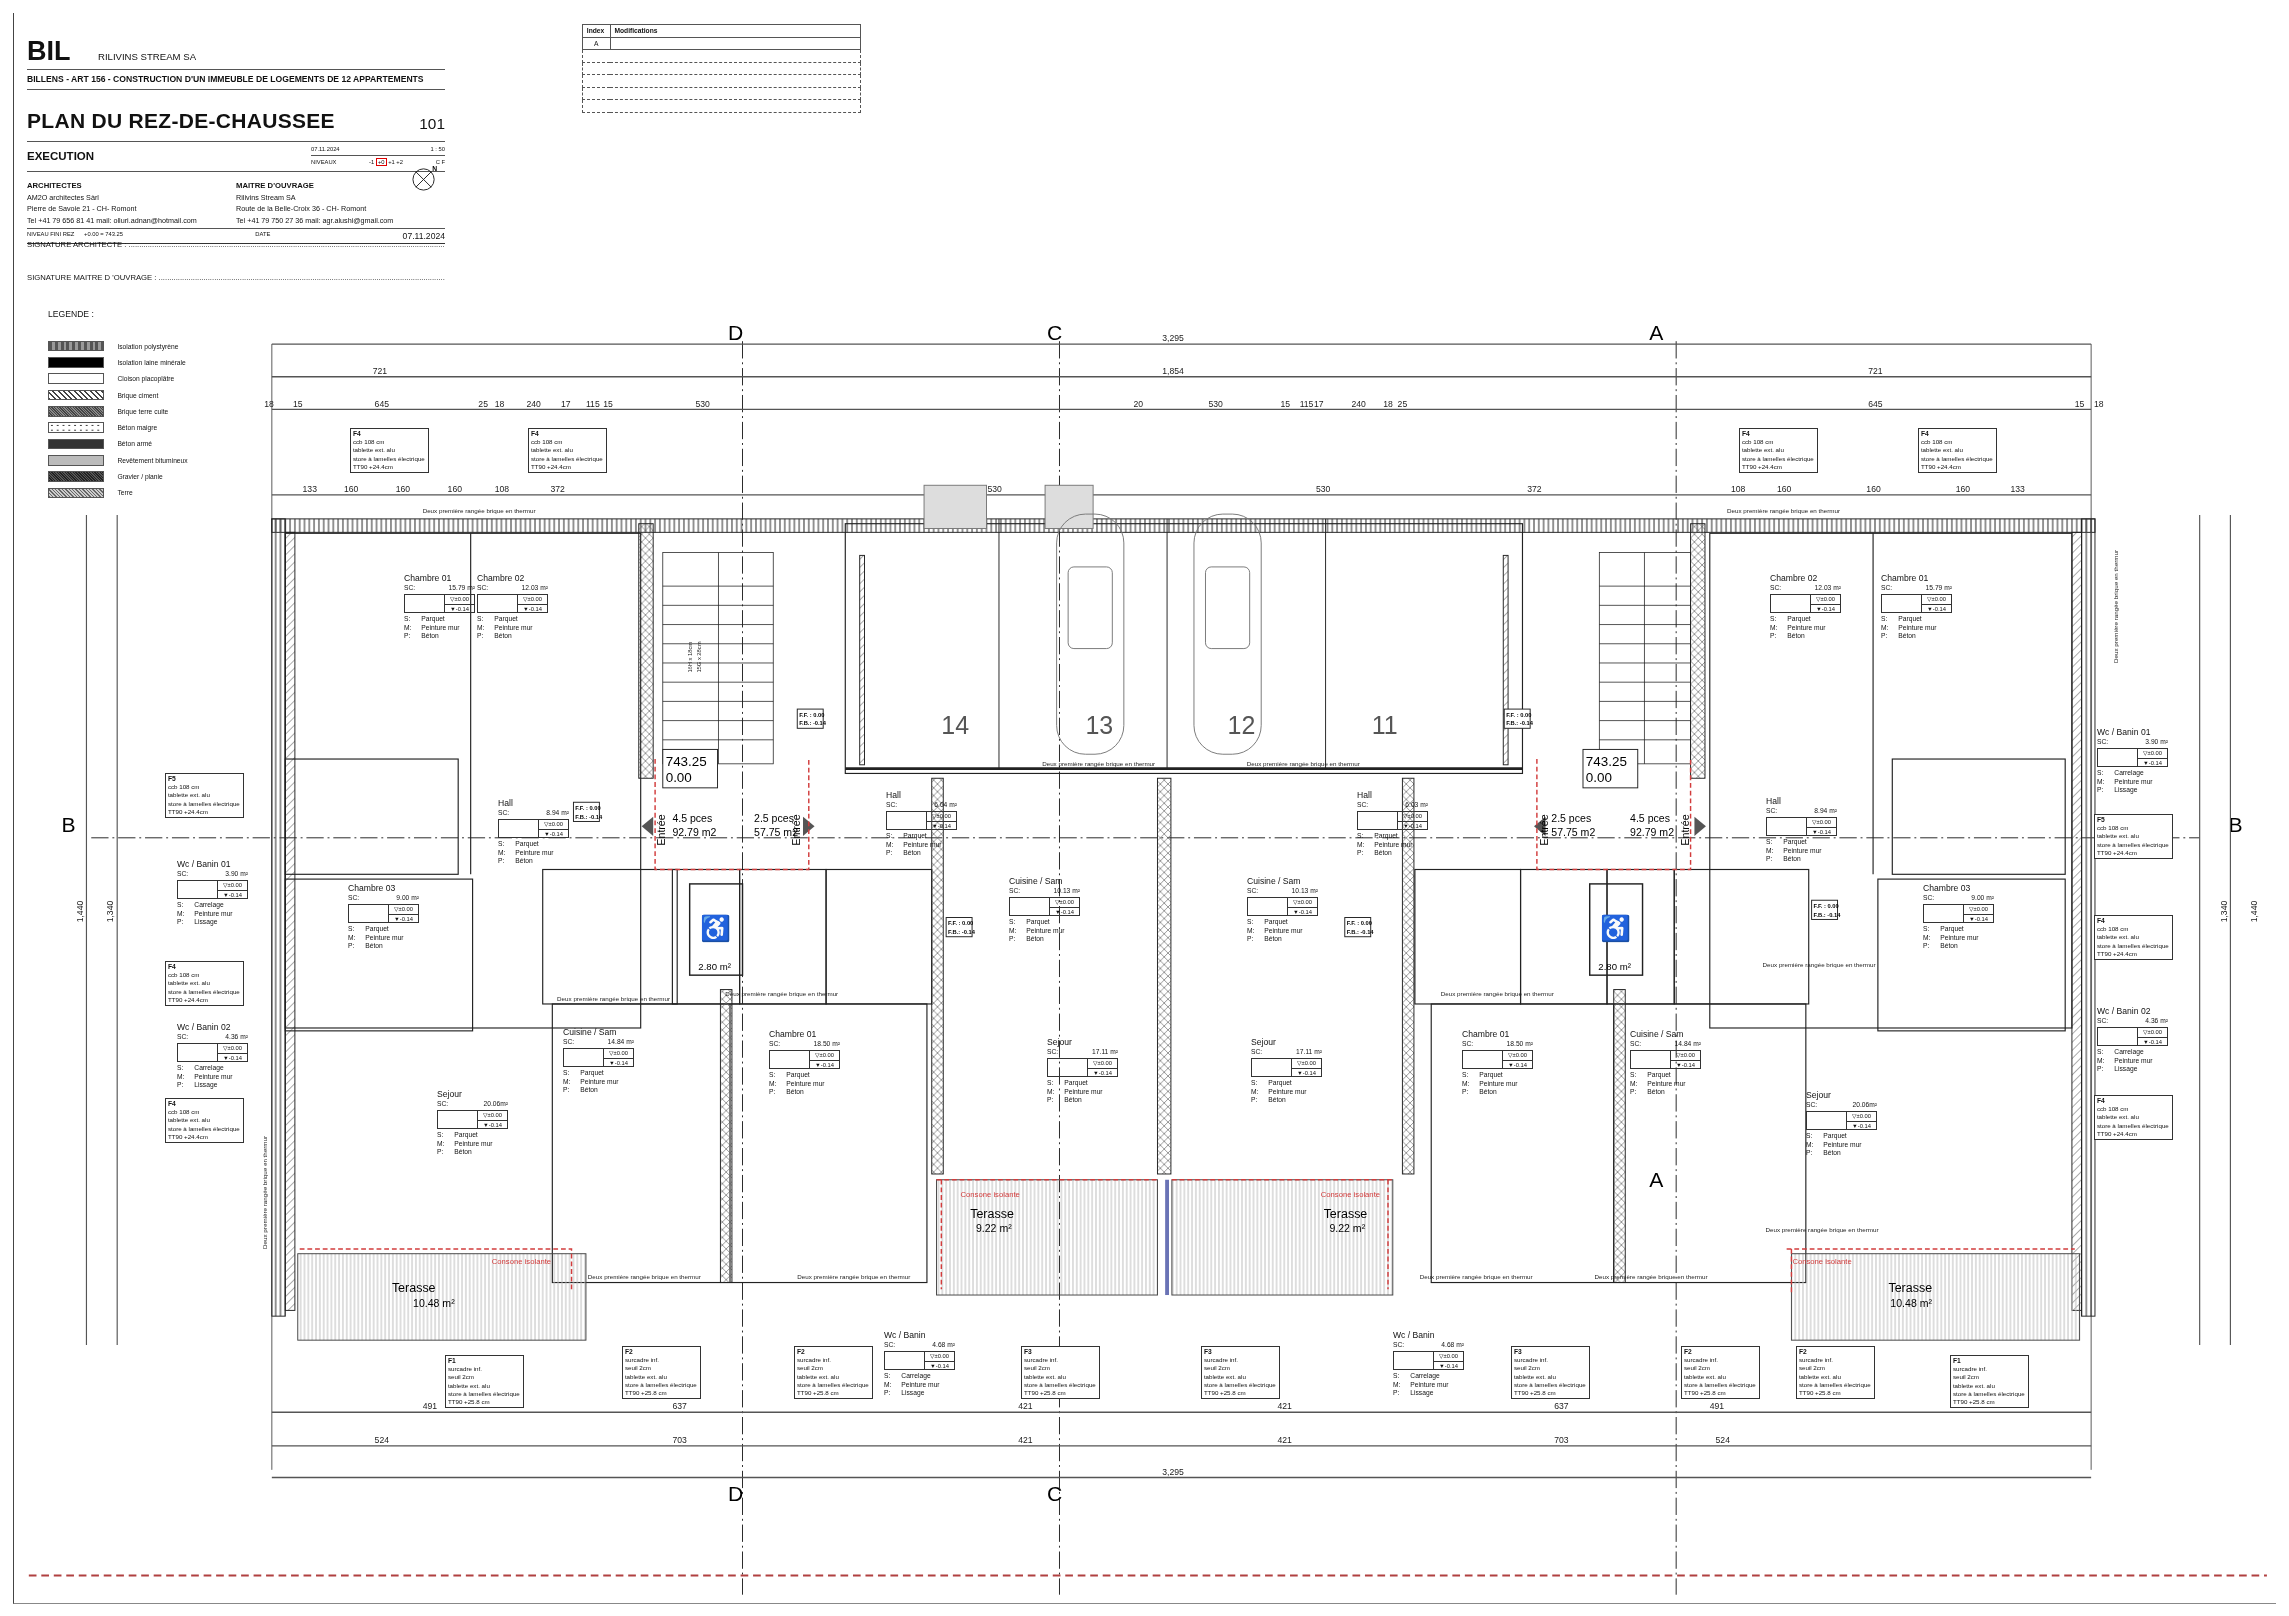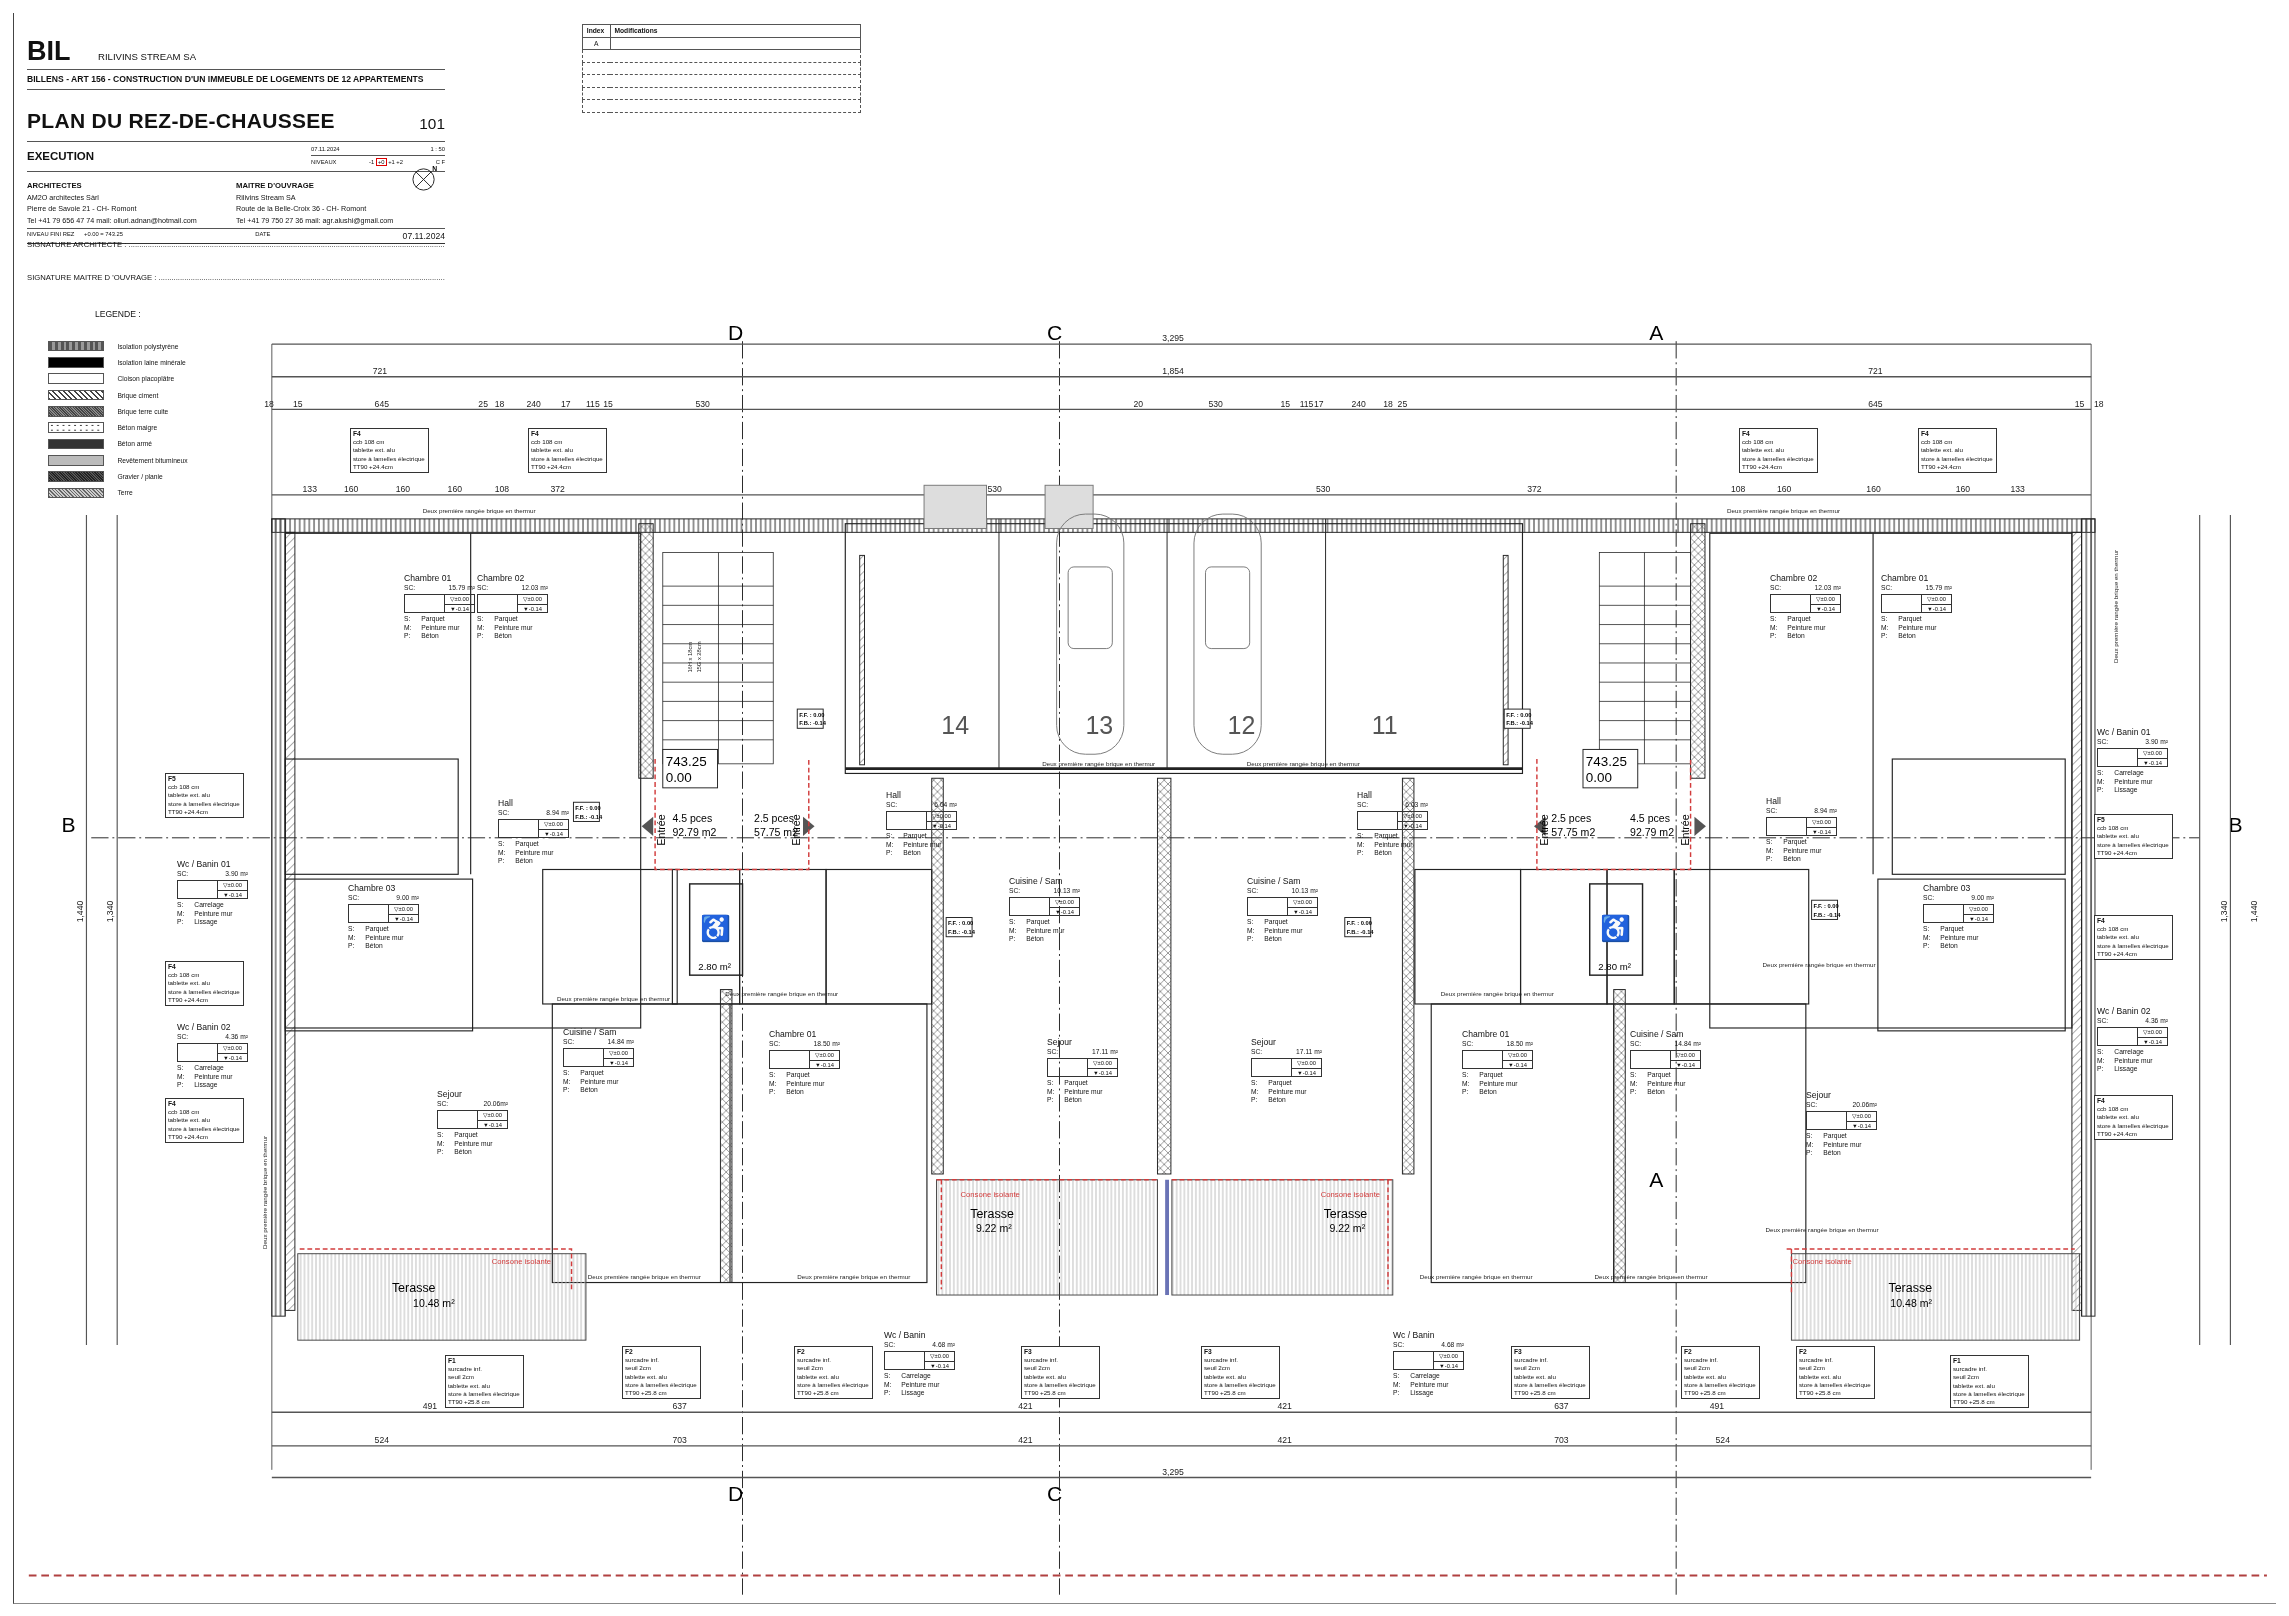--- a/index.html
+++ b/index.html
@@ -19,21 +19,21 @@
   .tb .meta div{display:flex;justify-content:space-between;height:12.5px;align-items:center;}
   .tb .meta .lv{border-top:1px solid #555;}
   .lvbox{border:1px solid #d00;padding:0 1px;}
   .tb .parties{display:flex;margin-top:7.7px;font-size:7.2px;line-height:11.5px;}
   .tb .parties .col{flex:1;}
   .tb .parties b{font-size:7.7px;}
   .tb .foot{display:flex;justify-content:space-between;font-size:5.8px;border-top:1.9px solid #555;border-bottom:1.4px solid #333;padding:1.9px 0;margin-top:1.9px;}
   .tb .foot .dv{font-size:8.6px;}
   .sig{position:absolute;left:27px;font-size:7.7px;width:418px;white-space:nowrap;overflow:hidden;}
   .legend{position:absolute;left:48px;top:309px;font-size:6.7px;}
-  .legend .lh{font-size:8.6px;margin-bottom:19px;text-align:center;}
+  .legend .lh{font-size:8.6px;margin-bottom:19px;}
   .legend .li{display:flex;align-items:center;height:16.3px;}
   .legend .sw{width:54px;height:8.6px;border:1px solid #555;margin-right:13.4px;}
   .mods{position:absolute;left:582px;top:24px;width:279px;font-size:6.7px;}
   .mods table{border-collapse:collapse;width:100%;}
   .mods td{border:1px solid #555;height:11.5px;padding:0 3.8px;}
   .mods td.dash{border:1px dashed #555;}
   .plan{position:absolute;left:0;top:0;}
   .plan text{font-family:"Liberation Sans",sans-serif;}
   .nb{position:absolute;left:411px;top:165px;width:27px;height:27px;}
 </style>
@@ -69,21 +69,21 @@
         </span>
         <span><span>C</span> <span>F</span></span>
       </div>
     </div>
   </div>
   <div class="parties">
     <div class="col">
       <b>ARCHITECTES</b><br>
       <span>AM2O architectes Sàrl</span><br>
       <span>Pierre de Savoie 21 - CH- Romont</span><br>
-      <span>Tel +41 79 656 47 74 mail: olluri.adnan@hotmail.com</span>
+      <span>Tel +41 79 656 81 41 mail: olluri.adnan@hotmail.com</span>
     </div>
     <div class="col">
       <b>MAITRE D'OUVRAGE</b><br>
       <span>Rilivins Stream SA</span><br>
       <span>Route de la Belle-Croix 36 - CH- Romont</span><br>
       <span>Tel +41 79 750 27 36 mail: agr.alushi@gmail.com</span>
     </div>
   </div>
   <div class="foot">
     <span><span>NIVEAU FINI REZ</span>&nbsp;&nbsp;&nbsp;&nbsp;&nbsp;&nbsp;<span>+0.00 = 743.25</span></span>

